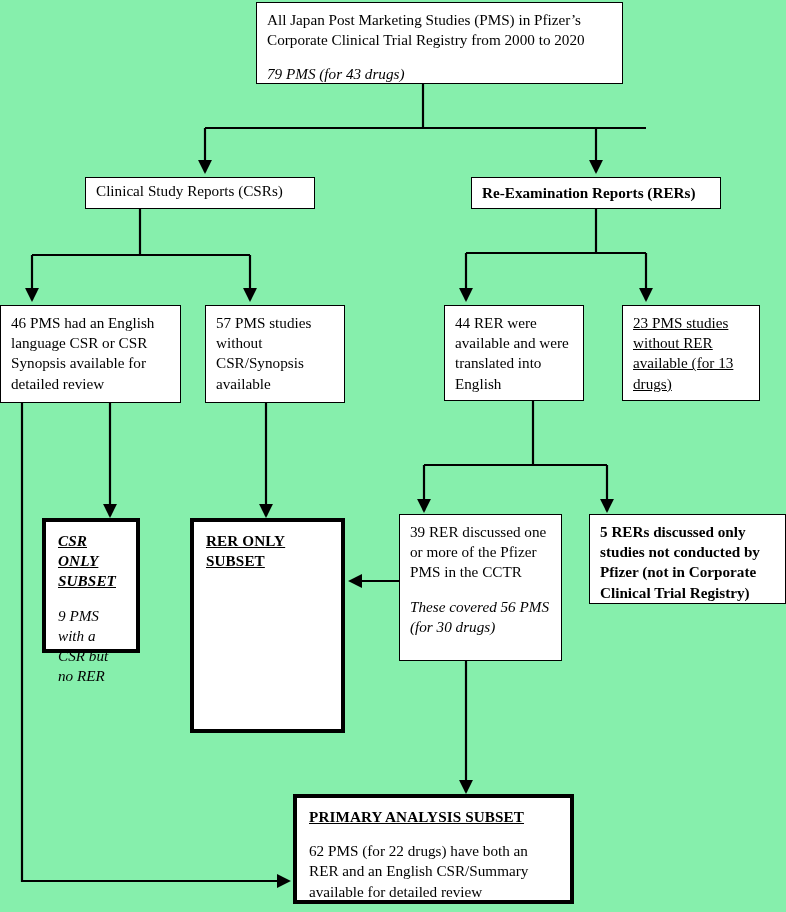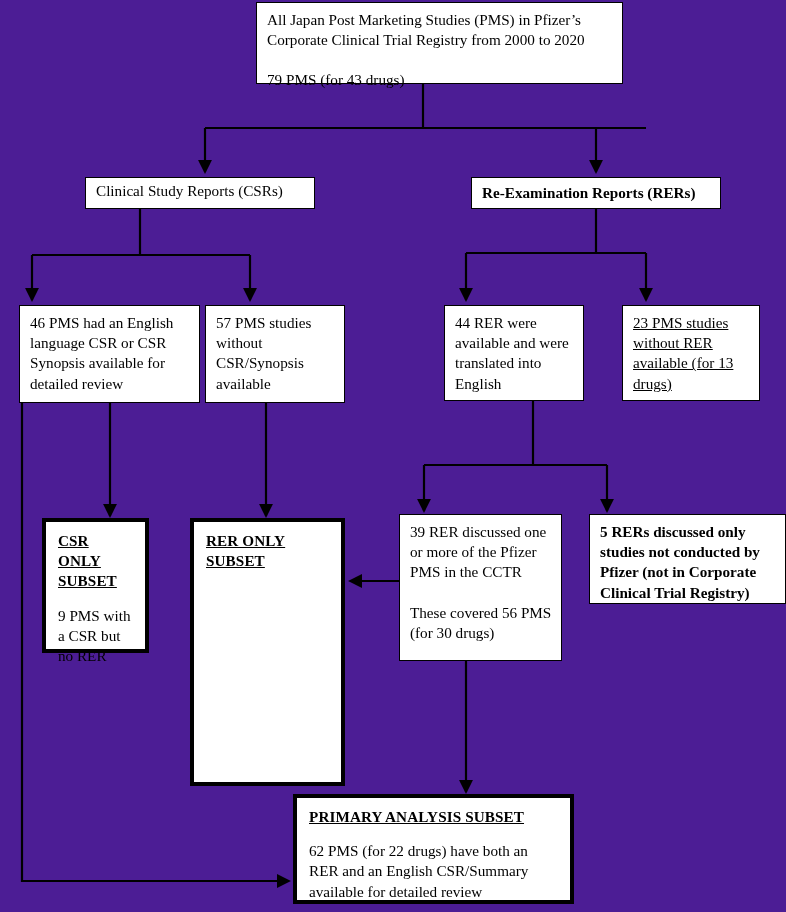--- a/index.html
+++ b/index.html
@@ -5,21 +5,21 @@
 <style>
   html, body {
     margin: 0;
     padding: 0;
     background: #ffffff;
   }
   #canvas {
     position: relative;
     width: 786px;
     height: 912px;
-    background: #4c1d95;
+    background: #86efac;
     font-family: "Liberation Serif", "DejaVu Serif", serif;
     color: #000000;
     overflow: hidden;
   }
   #connectors {
     position: absolute;
     left: 0;
     top: 0;
     width: 786px;
     height: 912px;
@@ -36,21 +36,22 @@
     z-index: 2;
   }
   .node.thick {
     border: 4.5px solid #000000;
     padding: 9px 10px 9px 12px;
   }
   .node p {
     margin: 0;
   }
   .node p + p {
-    margin-top: 20px;
+    margin-top: 14px;
+    font-style: italic;
   }
   .node .hdr {
     font-weight: bold;
     text-decoration: underline;
     display: block;
     margin: 0 0 14px 0;
     letter-spacing: 0.1px;
   }
   .vcent {
     display: flex;
@@ -108,42 +109,42 @@
   </div>
 
   <div class="node vcent" style="left:85px; top:177px; width:230px; height:32px;align-items:flex-end;">
     <span>Clinical Study Reports (CSRs)</span>
   </div>
 
   <div class="node vcent" style="left:471px; top:177px; width:250px; height:32px;font-weight:bold;">
     <span>Re-Examination Reports (RERs)</span>
   </div>
 
-  <div class="node" style="left:0px; top:305px; width:181px; height:98px;margin-left:19px;">
+  <div class="node" style="left:0px; top:305px; width:181px; height:98px;">
     <p>46 PMS had an English language CSR or CSR Synopsis available for detailed review</p>
   </div>
 
   <div class="node" style="left:205px; top:305px; width:140px; height:98px;">
     <p>57 PMS studies without CSR/Synopsis available</p>
   </div>
 
   <div class="node" style="left:444px; top:305px; width:140px; height:96px;">
     <p>44 RER were available and were translated into English</p>
   </div>
 
   <div class="node" style="left:622px; top:305px; width:138px; height:96px;text-decoration:underline;">
     <p>23 PMS studies without RER available (for 13 drugs)</p>
   </div>
 
-  <div class="node thick" style="left:42px; top:518px; width:107px; height:135px;">
+  <div class="node thick" style="left:42px; top:518px; width:98px; height:135px;font-style:italic;">
     <span class="hdr">CSR ONLY SUBSET</span>
     <p>9 PMS with a CSR but no RER</p>
   </div>
 
-  <div class="node thick" style="left:190px; top:518px; width:155px; height:268px;">
+  <div class="node thick" style="left:190px; top:518px; width:155px; height:215px;">
     <span class="hdr">RER ONLY SUBSET</span>
   </div>
 
   <div class="node" style="left:399px; top:514px; width:163px; height:147px;">
     <p>39 RER discussed one or more of the Pfizer PMS in the CCTR</p>
     <p>These covered 56 PMS (for 30 drugs)</p>
   </div>
 
   <div class="node" style="left:589px; top:514px; width:197px; height:90px;font-weight:bold;">
     <p>5 RERs discussed only studies not conducted by Pfizer (not in Corporate Clinical Trial Registry)</p>

